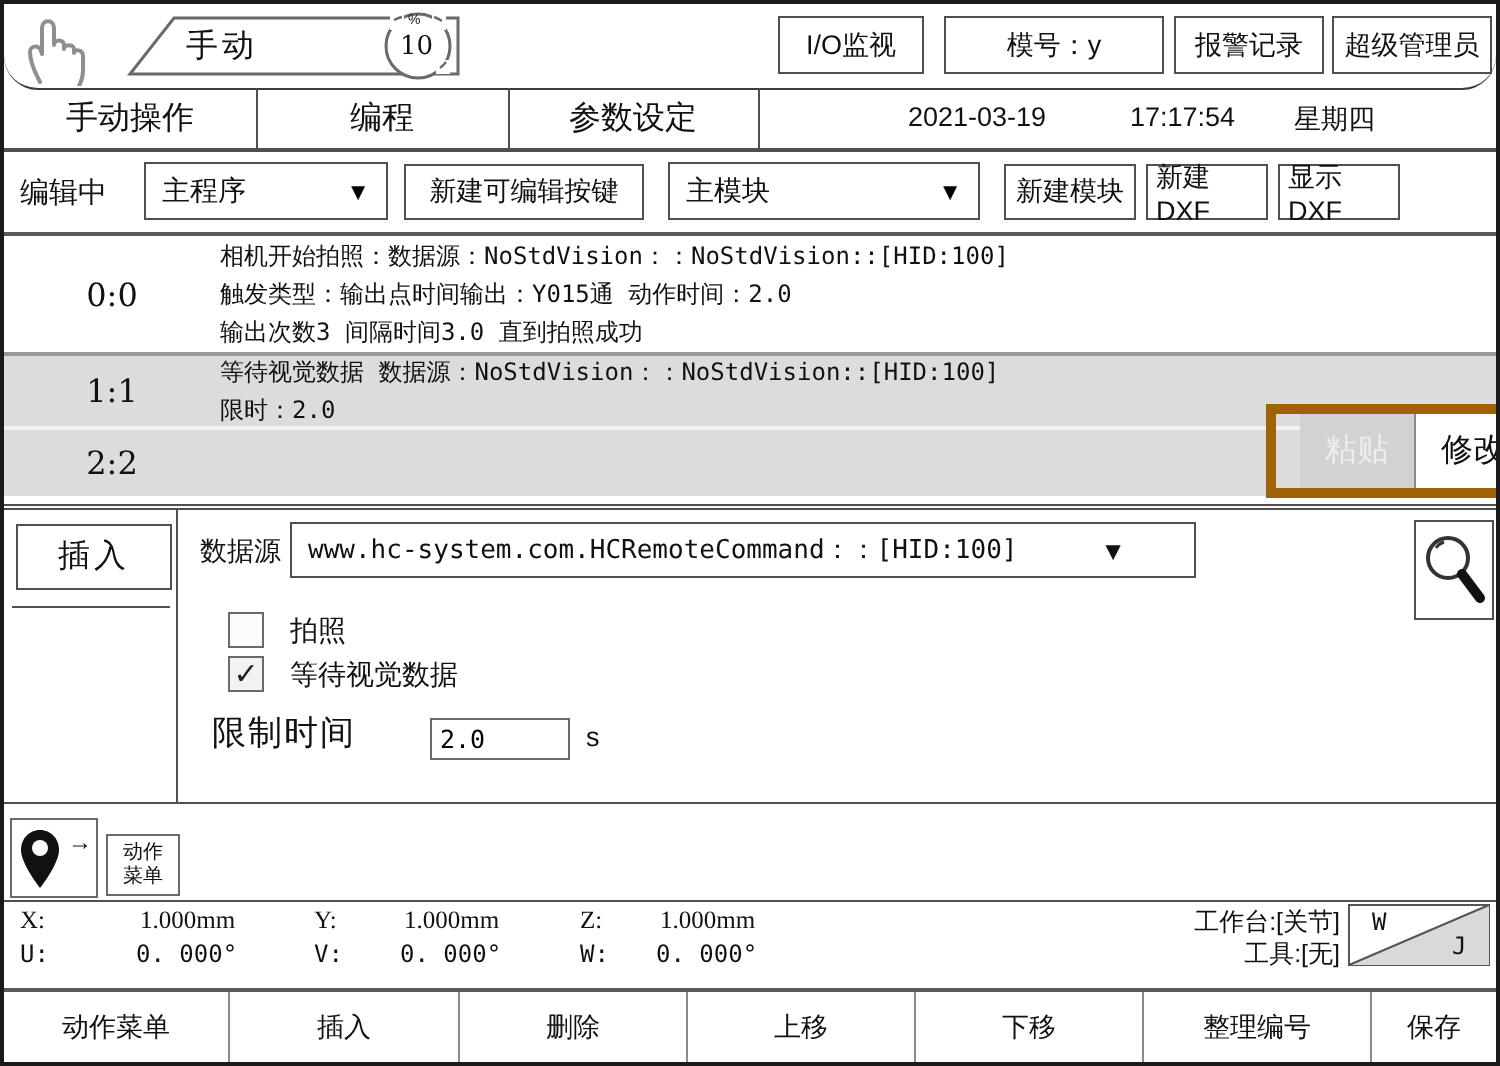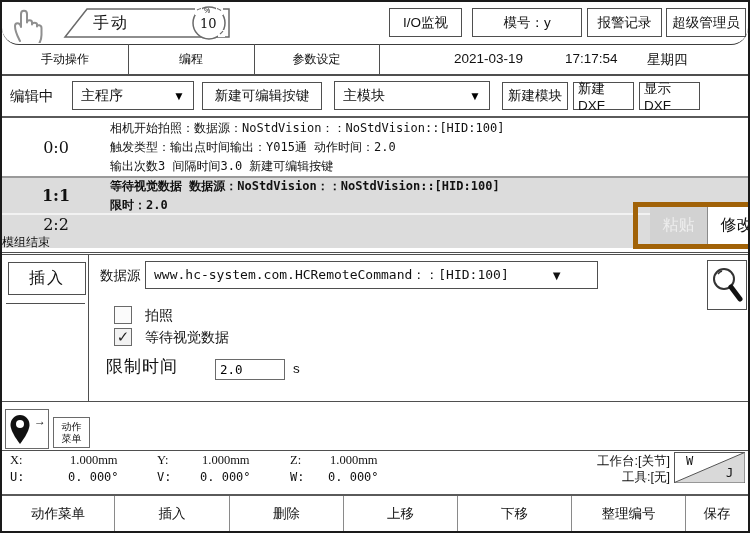--- a/index.html
+++ b/index.html
@@ -14,37 +14,37 @@
   .topbar{left:0;right:0;top:0;height:42px;border-bottom:1px solid #3c3c3c;border-radius:17px;}
   .hand{left:8px;top:3px;width:38px;height:38px;}
   .banner{left:55px;top:0;width:180px;height:42px;}
   .banner .mode{position:absolute;left:36px;top:11px;font-size:16px;letter-spacing:2px;}
   .banner .pct{position:absolute;left:147px;top:5px;font-size:7px;}
   .banner .spd{position:absolute;left:143px;top:14px;font-size:13px;font-family:"DejaVu Serif",serif;}
   .tb-btn{height:29px;top:6px;font-size:13.5px;}
 
   
   .tabrow{left:0;right:0;top:42px;height:30px;border-bottom:2px solid #4f4f4f;}
-  .tab{top:0;height:30px;border-right:1px solid #4f4f4f;font-size:12px;}
+  .tab{top:0;height:30px;border-right:1px solid #4f4f4f;font-size:16px;}
   .dt{top:7px;font-size:13.5px;white-space:nowrap;}
 
   
   .toolbar{left:0;right:0;top:74px;height:40px;border-bottom:2px solid #5a5a5a;}
   .lbl{font-size:14.5px;}
   .select{height:29px;top:5px;display:flex;align-items:center;
           justify-content:space-between;padding:0 8px;font-size:14px;}
   .select .arr{font-size:12px;color:#000;}
   .tool-btn{height:28px;top:6px;font-size:13.5px;padding:0 4px;}
 
   
   .list{left:0;right:0;top:116px;height:134px;border-bottom:1px solid #4f4f4f;}
   .prow{display:flex;width:100%;box-sizing:border-box;}
   .prow.white{background:#fff;border-bottom:2px solid #9a9a9a;}
   .prow.grey{background:#dcdcdc;}
-  .prow.grey.mid{border-bottom:2px solid #f2f2f2;font-weight:bold;}
+  .prow.grey.mid{border-bottom:2px solid #f2f2f2;}
   .pidx{width:108px;display:flex;align-items:center;justify-content:center;
         font-family:"DejaVu Serif",serif;font-size:16px;}
   .plines{flex:1;display:flex;flex-direction:column;justify-content:center;gap:2px;}
   .pline{font-size:12px;font-family:"DejaVu Sans Mono","Liberation Mono",monospace;white-space:nowrap;}
   .listbtns{left:631px;top:200px;display:flex;z-index:5;border:5px solid #a16207;padding-left:12px;}
   .lab{width:57px;height:37px;display:flex;align-items:center;justify-content:center;font-size:16px;}
   .lab.paste{background:#d2d2d2;color:#ededed;}
   .lab.modify{background:#fff;color:#111;border-left:1px solid #8a8a8a;}
 
   
@@ -146,35 +146,32 @@
     <div class="abs bordered center tool-btn" style="left:571px;width:61px;">新建DXF</div>
     <div class="abs bordered center tool-btn" style="left:637px;width:61px;">显示DXF</div>
   </div>
 
   <div class="abs list">
     <div class="prow white" style="height:60px;">
       <div class="pidx">0:0</div>
       <div class="plines">
         <span class="pline">相机开始拍照：数据源：NoStdVision：：NoStdVision::[HID:100]</span>
         <span class="pline">触发类型：输出点时间输出：Y015通 动作时间：2.0</span>
-        <span class="pline">输出次数3 间隔时间3.0 新建可编辑按键</span>
+        <span class="pline">输出次数3 间隔时间3.0 直到拍照成功</span>
       </div>
     </div>
     <div class="prow grey mid" style="height:37px;">
       <div class="pidx">1:1</div>
       <div class="plines">
         <span class="pline">等待视觉数据 数据源：NoStdVision：：NoStdVision::[HID:100]</span>
         <span class="pline">限时：2.0</span>
       </div>
     </div>
-    <div class="prow grey" style="height:33px;flex-direction:column;">
+    <div class="prow grey" style="height:33px;">
       <div class="pidx">2:2</div>
-      <div class="plines">
-        <span class="pline">模组结束</span>
-      </div>
     </div>
   </div>
   <div class="abs listbtns">
     <div class="lab paste">粘贴</div>
     <div class="lab modify">修改</div>
   </div>
 
   <div class="abs editor">
     <div class="abs ed-div"></div>
     <div class="abs bordered center insert-btn">插入</div>

